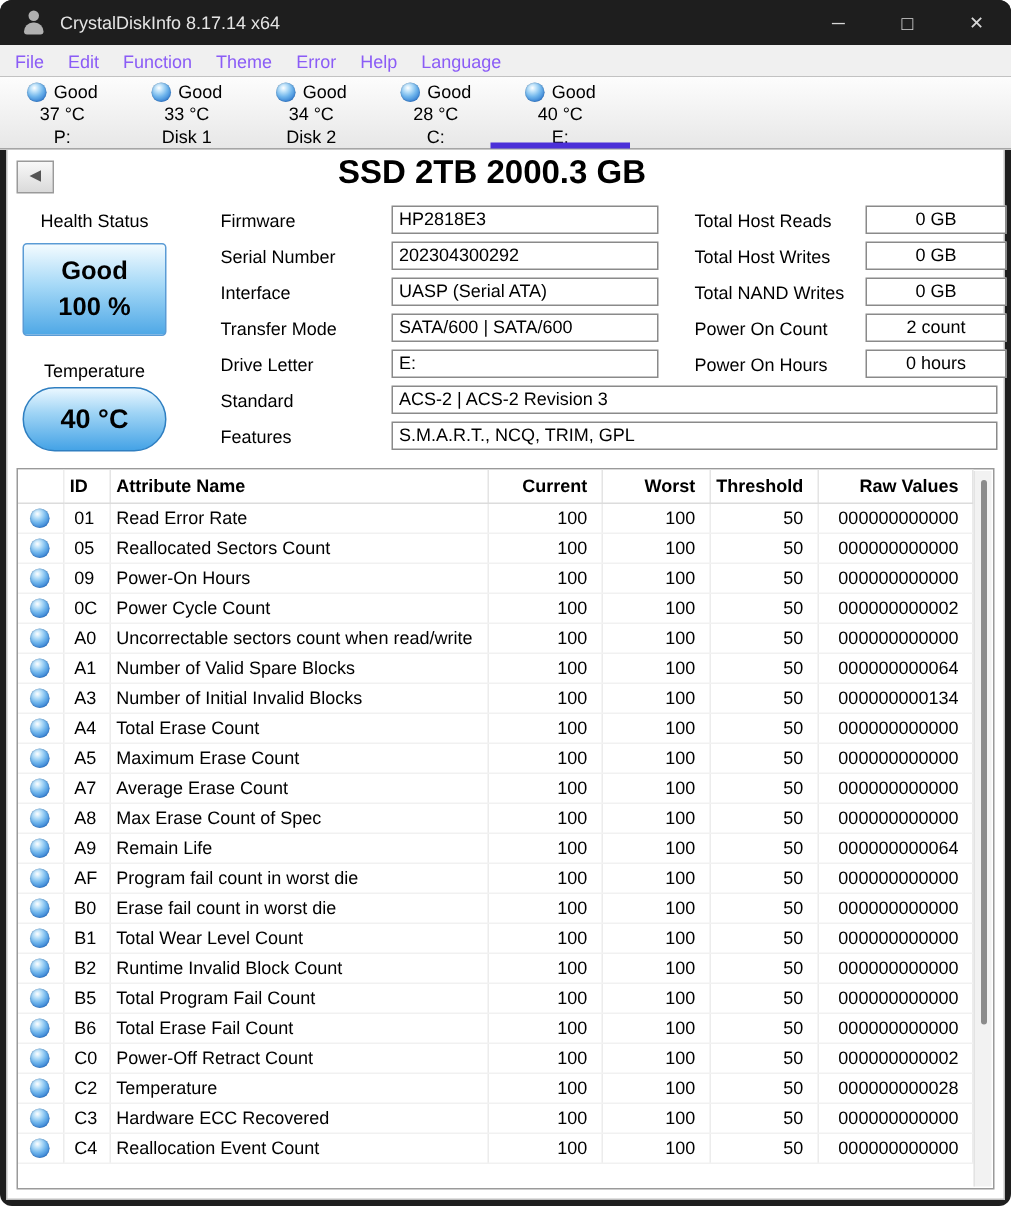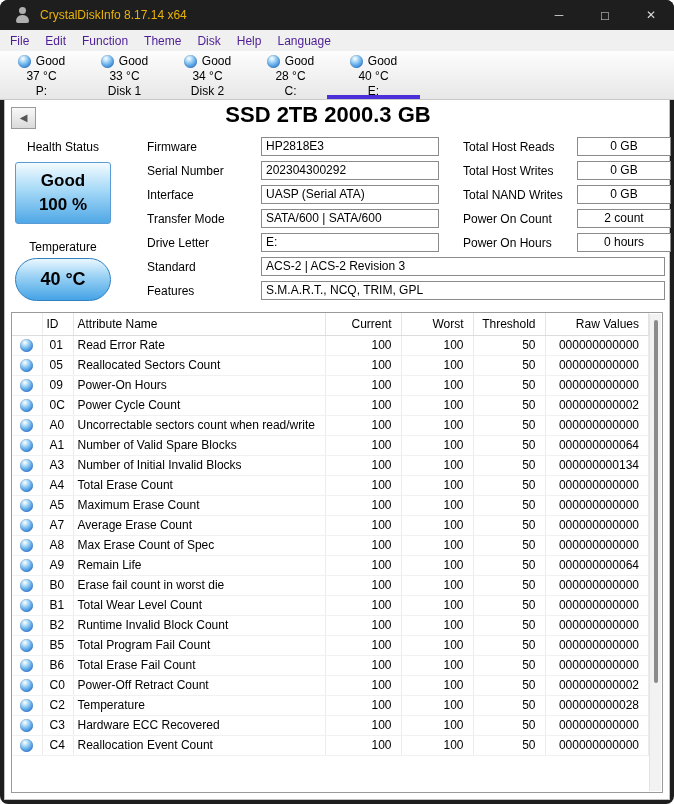--- a/index.html
+++ b/index.html
@@ -13,27 +13,27 @@
   *{box-sizing:border-box;margin:0;padding:0;}
   html,body{width:674px;height:804px;}
   body{font-family:"Liberation Sans","DejaVu Sans",sans-serif;background:#ffffff;}
   .window{width:674px;height:804px;background:var(--frame);border-radius:8px;overflow:hidden;position:relative;}
 
   
   .titlebar{height:30px;display:flex;align-items:center;background:var(--frame);color:#d6d6d6;}
   .app-icon{width:18px;height:16px;position:relative;margin:0 8px 0 14px;flex:0 0 auto;}
   .app-icon::before{content:"";position:absolute;top:0;left:5px;width:7px;height:7px;border-radius:50%;background:#b0b0b0;}
   .app-icon::after{content:"";position:absolute;bottom:0;left:2px;width:13px;height:8px;border-radius:6px 6px 2px 2px;background:#b0b0b0;}
-  .title-text{font-size:12px;color:#eab308;white-space:nowrap;}
+  .title-text{font-size:12px;color:#e5e5e5;white-space:nowrap;}
   .win-btns{margin-left:auto;display:flex;height:30px;}
   .win-btn{width:46px;height:30px;background:transparent;border:none;color:#d8d8d8;font-size:12px;display:flex;align-items:center;justify-content:center;font-family:inherit;cursor:pointer;}
   .win-btn.max span{font-size:13px;}
 
   
-  .menubar{height:21px;background:#f0f0f0;display:flex;align-items:center;font-size:12px;color:#4c1d95;padding-left:2px;}
+  .menubar{height:21px;background:#f0f0f0;display:flex;align-items:center;font-size:12px;color:#8b5cf6;padding-left:2px;}
   .menu-item{padding:2px 8px;cursor:default;}
 
   
   .tabstrip{height:49px;background:linear-gradient(#fdfdfd,#e7e7e7);display:flex;border-bottom:1px solid #c8c8c8;}
   .tab{width:83px;text-align:center;font-size:12px;line-height:15px;position:relative;padding-top:3px;color:#000;cursor:pointer;}
   .tab-top{display:flex;align-items:center;justify-content:center;gap:5px;}
   .tab.selected::after{content:"";position:absolute;left:-5px;right:-5px;bottom:0;height:4px;background:var(--accent);}
 
   .orb{display:inline-block;width:13px;height:13px;border-radius:50%;
     background:radial-gradient(circle at 38% 28%, #ffffff 0%, #bfe3fa 20%, #6fb5ec 48%, #2e79cf 82%, #1f5cae 100%);
@@ -62,21 +62,21 @@
   .stats{position:absolute;left:458px;top:37px;width:208px;}
   .field-row{display:flex;height:19px;margin-bottom:5px;align-items:center;}
   .field-label{width:114px;text-align:left;padding-right:5px;font-size:12px;white-space:nowrap;flex:0 0 auto;}
   .field-box{height:19px;border:1px solid #8a8a8a;font-size:12px;line-height:17px;padding:0 4px;background:#fff;width:178px;white-space:nowrap;overflow:hidden;}
   .field-box.wide{width:404px;}
   .field-box.stat{width:98px;text-align:center;}
 
   
   .smart{position:absolute;left:6px;top:212px;right:6px;bottom:6px;border:1px solid #9a9a9a;background:#fff;overflow:hidden;}
   .smart table{width:calc(100% - 13px);border-collapse:collapse;table-layout:fixed;}
-  .smart th{font-weight:normal;font-size:12px;height:22px;text-align:left;padding:0 4px;border-right:1px solid #e4e4e4;border-bottom:1px solid #dcdcdc;background:#fff;white-space:nowrap;}
+  .smart th{font-weight:bold;font-size:12px;height:22px;text-align:left;padding:0 4px;border-right:1px solid #e4e4e4;border-bottom:1px solid #dcdcdc;background:#fff;white-space:nowrap;}
   .smart td{font-size:12px;height:19px;line-height:19px;padding:0 4px;border-right:1px solid #ececec;border-bottom:1px solid #f1f1f1;white-space:nowrap;overflow:hidden;}
   .smart th.num,.smart td.num{text-align:right;padding-right:9px;}
   .smart td.orb-cell,.smart th.orb-cell{text-align:center;padding:0;border-right:1px solid #ececec;}
   .smart td.id-cell{padding-left:7px;}
 
   .scrollbar{position:absolute;top:1px;right:1px;bottom:1px;width:12px;background:#f2f2f2;border-left:1px solid #e3e3e3;cursor:pointer;}
   .scrollbar .thumb{position:absolute;left:4px;width:4px;top:6px;height:76%;background:#8b8b8b;border-radius:2px;cursor:grab;}
 </style>
 </head>
 <body>
@@ -97,21 +97,21 @@
           <span>✕</span>
         </button>
     </div>
   </div>
 
   <div class="menubar" id="menubar">
       <span class="menu-item">File</span>
       <span class="menu-item">Edit</span>
       <span class="menu-item">Function</span>
       <span class="menu-item">Theme</span>
-      <span class="menu-item">Disk</span>
+      <span class="menu-item">Error</span>
       <span class="menu-item">Help</span>
       <span class="menu-item">Language</span>
     </div>
 
   <div class="tabstrip" id="tabstrip">
       <div class="tab">
         <div class="tab-top">
           <span class="orb"></span>
           <span>Good</span>
         </div>
@@ -348,20 +348,29 @@
               <td class="orb-cell"><span class="orb small"></span></td>
               <td class="id-cell">A9</td>
               <td>Remain Life</td>
               <td class="num">100</td>
               <td class="num">100</td>
               <td class="num">50</td>
               <td class="num">000000000064</td>
             </tr>
             <tr>
               <td class="orb-cell"><span class="orb small"></span></td>
+              <td class="id-cell">AF</td>
+              <td>Program fail count in worst die</td>
+              <td class="num">100</td>
+              <td class="num">100</td>
+              <td class="num">50</td>
+              <td class="num">000000000000</td>
+            </tr>
+            <tr>
+              <td class="orb-cell"><span class="orb small"></span></td>
               <td class="id-cell">B0</td>
               <td>Erase fail count in worst die</td>
               <td class="num">100</td>
               <td class="num">100</td>
               <td class="num">50</td>
               <td class="num">000000000000</td>
             </tr>
             <tr>
               <td class="orb-cell"><span class="orb small"></span></td>
               <td class="id-cell">B1</td>

